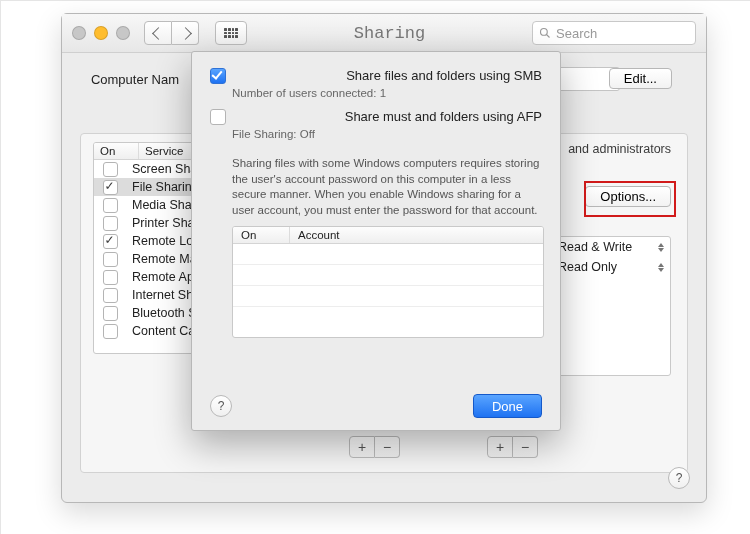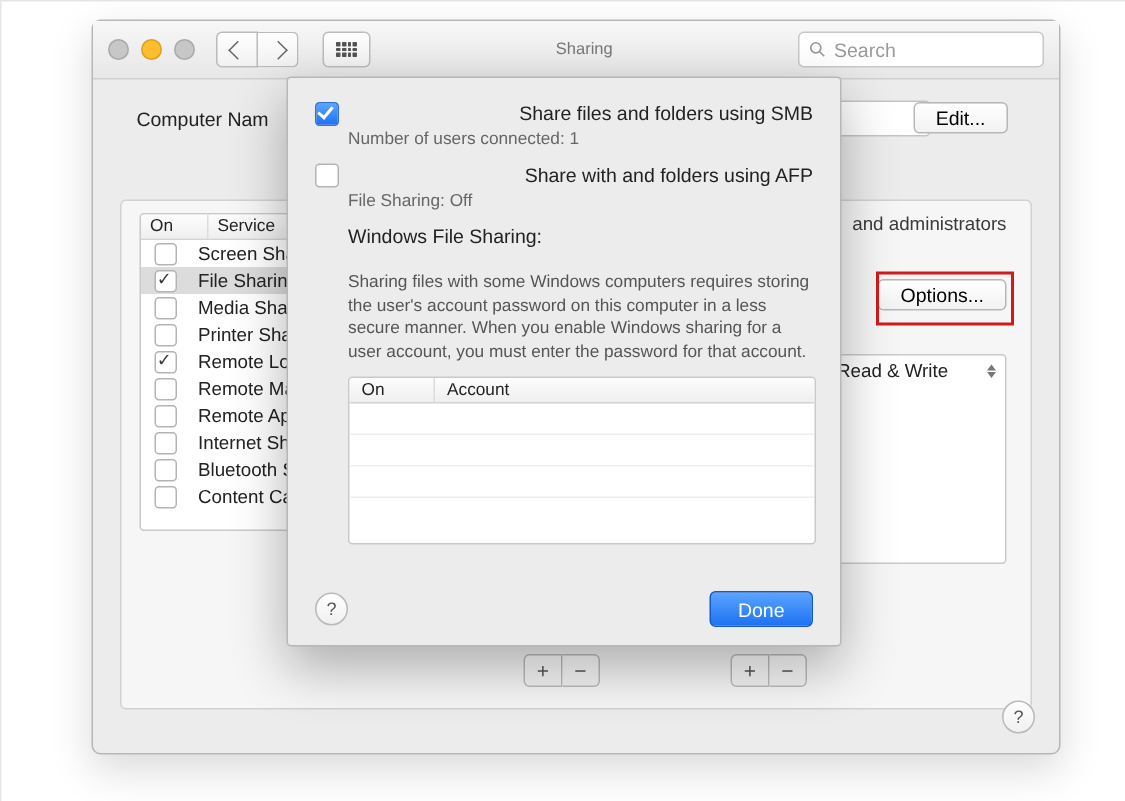--- a/index.html
+++ b/index.html
@@ -12,21 +12,21 @@
   .tl-close{background:#c7c7c7;}
   .tl-min{background:#ffbd2e;}
   .tl-max{background:#c7c7c7;}
   .nav-group{display:flex;margin-left:6px;}
   .segbtn{width:26px;height:22px;background:linear-gradient(#ffffff,#f1f1f1);border:1px solid #bcbcbc;display:flex;align-items:center;justify-content:center;}
   .segbtn:first-child{border-radius:4px 0 0 4px;}
   .segbtn:last-child{border-radius:0 4px 4px 0;border-left:none;}
   .grid-btn{width:30px;height:22px;margin-left:8px;border:1px solid #bcbcbc;border-radius:4px;background:linear-gradient(#ffffff,#f1f1f1);display:flex;align-items:center;justify-content:center;}
   .grid-dots{width:14px;height:10px;display:grid;grid-template-columns:repeat(4,1fr);grid-template-rows:repeat(3,1fr);gap:1px;}
   .grid-dots span{background:#555;border-radius:.5px;}
-  .title{flex:1;text-align:center;color:#777;font-size:11px;}
+  .title{flex:1;text-align:center;color:#777;font-size:17px;font-family:Liberation Mono, monospace;}
   .search{width:150px;height:22px;background:#fff;border:1px solid #c8c8c8;border-radius:4px;display:flex;align-items:center;padding:0 6px;gap:5px;color:#9a9a9a;}
   .search svg{flex:none;}
 
   
   .body{padding:14px 18px 0 18px;position:relative;height:calc(100% - 38px);box-sizing:border-box;}
   .cn-row{display:flex;align-items:center;gap:10px;}
   .cn-label{width:110px;text-align:center;}
   .cn-field{width:400px;height:22px;background:#fff;border:1px solid #c4c4c4;border-radius:3px;position:relative;left:18px;}
   .mac-btn{height:21px;padding:5px 14px;background:linear-gradient(#ffffff,#f2f2f2);border:1px solid #b7b7b7;border-radius:4px;font-size:13px;display:inline-flex;align-items:center;justify-content:center;box-shadow:0 1px 0 rgba(255,255,255,.6) inset;}
   .edit-btn{position:absolute;right:34px;top:15px;}
@@ -146,20 +146,27 @@
         <div class="options-hl"></div>
 
         <div class="perm-box">
           <div class="perm-row">
             <span>Read &amp; Write</span>
             <span class="updown">
                 <span class="u"></span>
                 <span class="d"></span>
               </span>
           </div>
+          <div class="perm-row">
+            <span>Read Only</span>
+            <span class="updown">
+                <span class="u"></span>
+                <span class="d"></span>
+              </span>
+          </div>
         </div>
 
         <div class="svc-table">
           <div class="svc-head">
             <div class="c1">On</div>
             <div class="c2">Service</div>
           </div>
           <div id="svc-body">
               <div class="svc-row">
                 <div class="c1">
@@ -240,25 +247,24 @@
 
   <div class="sheet">
     <div class="cb-row">
       <span class="mac-check"></span>
       <span>Share files and folders using SMB</span>
     </div>
     <div class="sub">Number of users connected: 1</div>
 
     <div class="cb-row">
       <span class="mac-check off"></span>
-      <span>Share with and folders using AFP</span>
+      <span>Share must and folders using AFP</span>
     </div>
     <div class="sub">File Sharing: Off</div>
 
-    <h4>Windows File Sharing:</h4>
     <p class="desc">Sharing files with some Windows computers requires storing the user's account password on this computer in a less secure manner. When you enable Windows sharing for a user account, you must enter the password for that account.</p>
 
     <div class="acct-table">
       <div class="acct-head">
         <div class="c1">On</div>
         <div class="c2">Account</div>
       </div>
       <div id="acct-body">
           <div class="acct-row">
             <div class="c1"></div>

